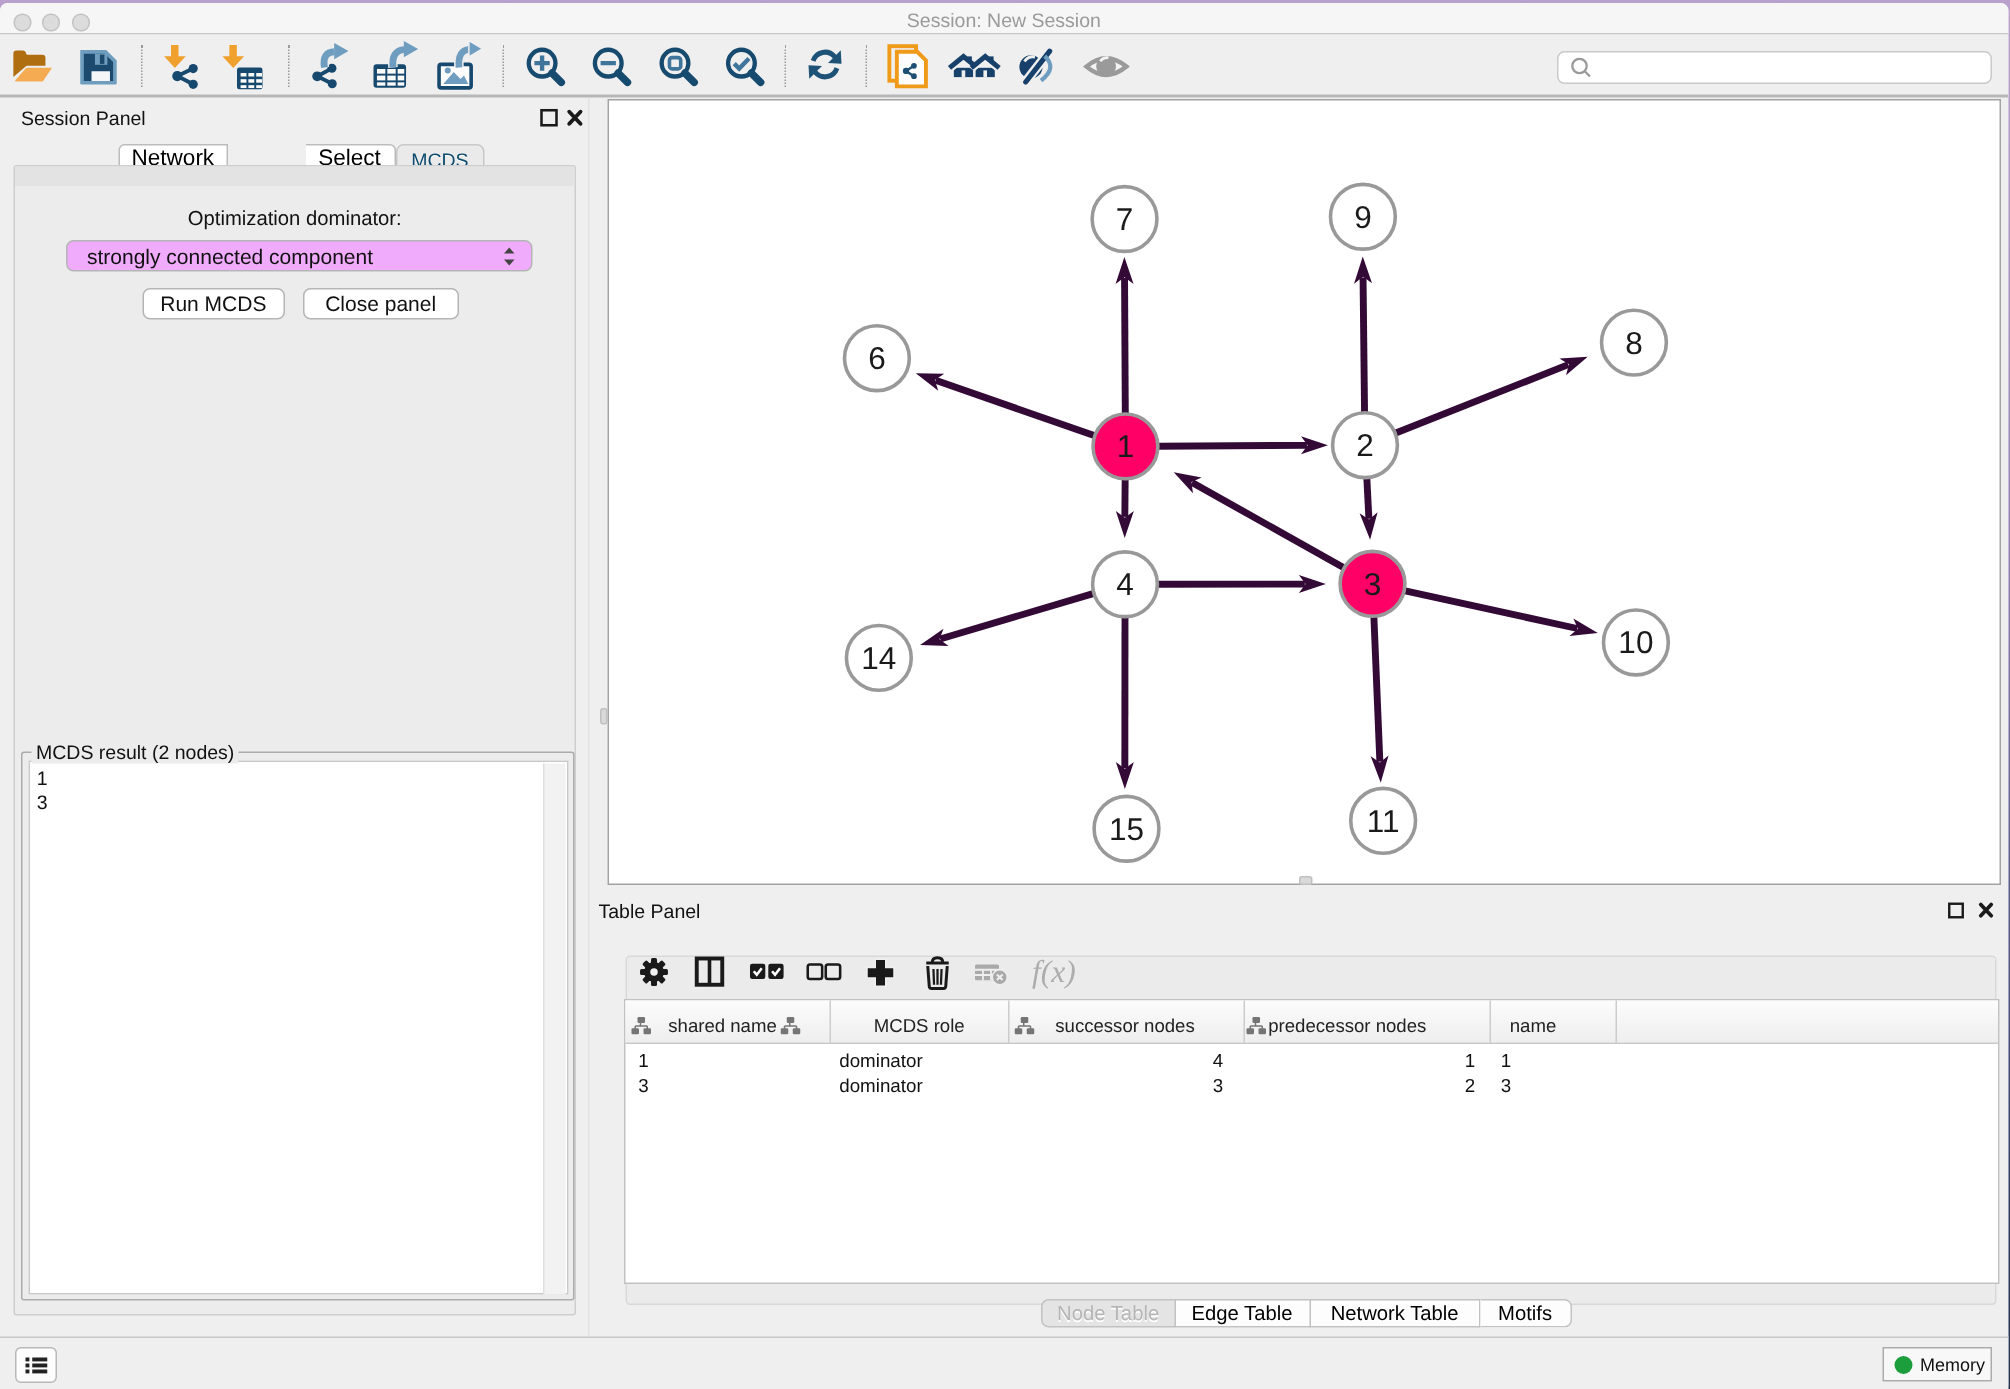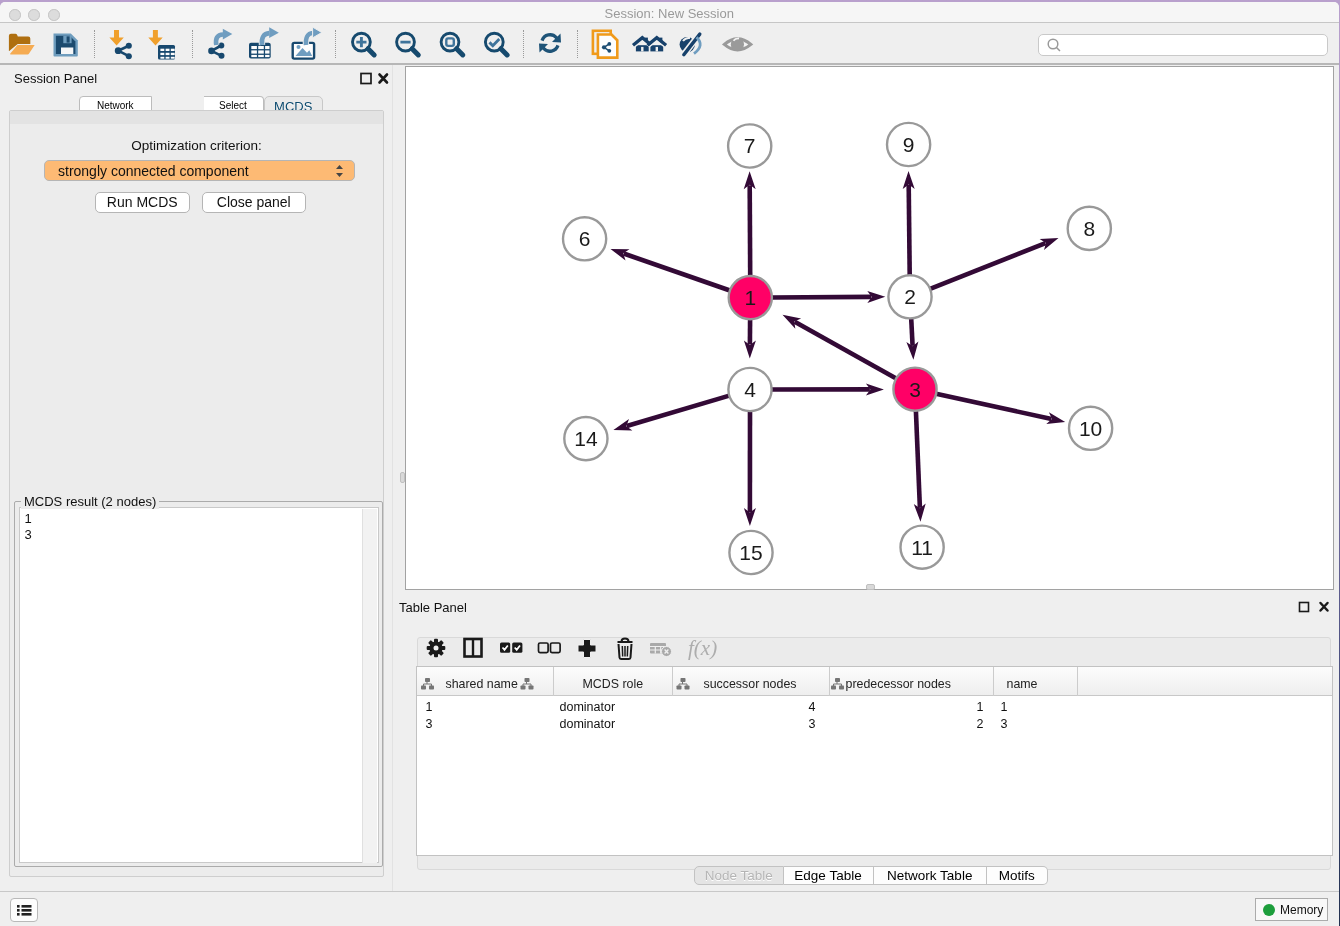--- a/index.html
+++ b/index.html
@@ -20,34 +20,34 @@
 #toolbar { position:absolute; left:0; top:21.5px; width:100%; height:41px;
   background:#efefef; border-bottom:2px solid #b7b7b7; }
 .tsep { position:absolute; top:6px; height:28px; width:0;
   border-left:1px dotted #9a9a9a; }
 
 #search { position:absolute; left:1038px; top:10px; width:290px; height:22px;
   background:#fff; border:1.5px solid #c9c9c9; border-radius:5px; }
 
 #cp-title { position:absolute; left:14px; top:69px; font-size:13px; color:#111; }
 .tab { position:absolute; top:94px; height:20.5px; background:#fff;
-  border:1px solid #bcbcbc; font-size:10px; color:#000; text-align:center;
+  border:1px solid #bcbcbc; font-size:15px; color:#000; text-align:center;
   line-height:18px; }
 #tab-mcds { position:absolute; left:263.5px; top:94px; width:59.5px; height:21px;
   background:#eaeaea; border:1px solid #c8c8c8; border-radius:5px;
   font-size:13px; color:#0c4a6e; text-shadow:0 1px 0 #fff;
   text-align:center; line-height:19px; }
 #cp-panel { position:absolute; left:9px; top:107.5px; width:375px; height:767px;
   background:#ececec; border:1px solid #cecece; border-radius:2px; }
 #cp-panel .band { position:absolute; left:0; top:0; width:100%; height:13px;
   background:#e3e3e3; }
 #opt-label { position:absolute; left:0; top:135.5px; width:393px; text-align:center;
   font-size:13.5px; color:#111; }
 #combo { position:absolute; left:44px; top:157.5px; width:311px; height:21.5px;
-  background:#fdba74; border:1px solid #b5b5b5; border-radius:5px;
+  background:#f0abfc; border:1px solid #b5b5b5; border-radius:5px;
   font-size:14px; color:#111; line-height:20px; padding-left:13px; }
 .btn { position:absolute; top:190px; height:20.5px; background:#fff;
   border:1px solid #b5b5b5; border-radius:5px; font-size:14px; color:#111;
   text-align:center; line-height:19px; }
 #groupbox { position:absolute; left:14px; top:499px; width:369px; height:366px;
   border:1px solid #ababab; border-radius:2px; }
 #grouplabel { position:absolute; left:21px; top:492px; font-size:13px; color:#111;
   background:#ececec; padding:0 3px; }
 #resultarea { position:absolute; left:18.5px; top:505px; width:360px; height:356px;
   background:#fff; border:1px solid #c9c9c9; font-size:13px; color:#111;
@@ -245,21 +245,21 @@
     <rect x="2" y="1.5" width="10" height="10" fill="none" stroke="#1a1a1a" stroke-width="1.7"></rect>
     <path d="M20.5 2.5 L28 10.5 M28 2.5 L20.5 10.5" stroke="#1a1a1a" stroke-width="2.6" stroke-linecap="round"></path>
   </svg>
   <div class="tab" style="left:79px; width:72.5px; border-radius:4px 0 0 4px;">Network</div>
   <div class="tab" style="left:151.5px; width:52px; border-left:none;margin-top:16px;">Style</div>
   <div class="tab" style="left:203.5px; width:60px; border-left:none; border-radius:0 4px 4px 0;">Select</div>
   <div id="tab-mcds">MCDS</div>
   <div id="cp-panel">
       <div class="band"></div>
     </div>
-  <div id="opt-label">Optimization criterion:</div>
+  <div id="opt-label">Optimization dominator:</div>
   <div id="combo">strongly connected component
     <svg width="11" height="14" style="position:absolute;right:9px;top:3px" viewBox="0 0 11 14">
       <path d="M2 5 L5.5 1 L9 5 Z M2 9 L5.5 13 L9 9 Z" fill="#444"></path>
     </svg>
   </div>
   <div class="btn" style="left:95px; width:94.5px;">Run MCDS</div>
   <div class="btn" style="left:201.5px; width:104.5px;">Close panel</div>
   <div id="groupbox"></div>
   <div id="resultarea">1<br>3<div id="resultsb"></div></div>
   <div id="grouplabel">MCDS result (2 nodes)</div>

